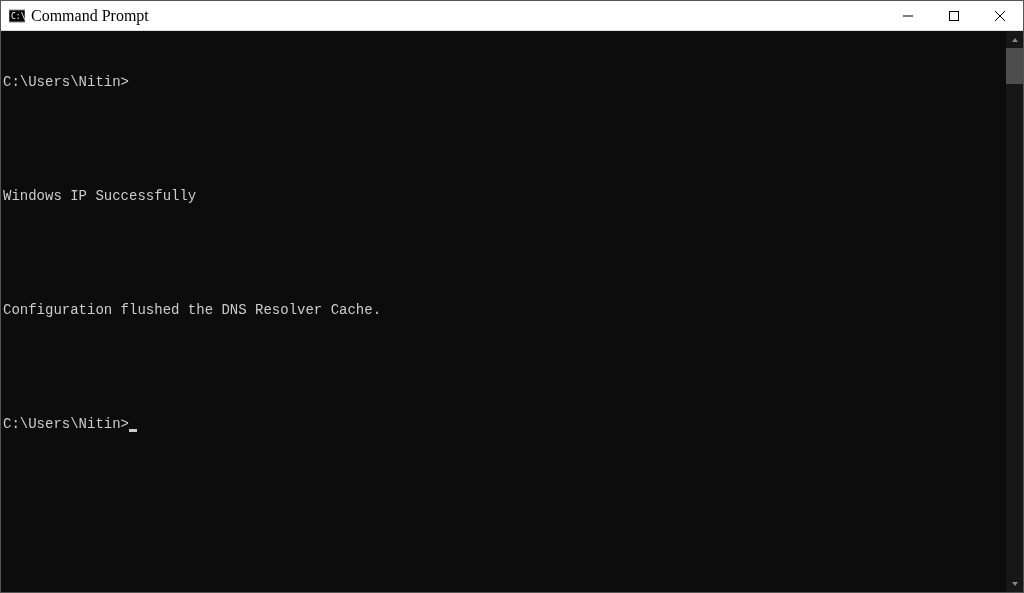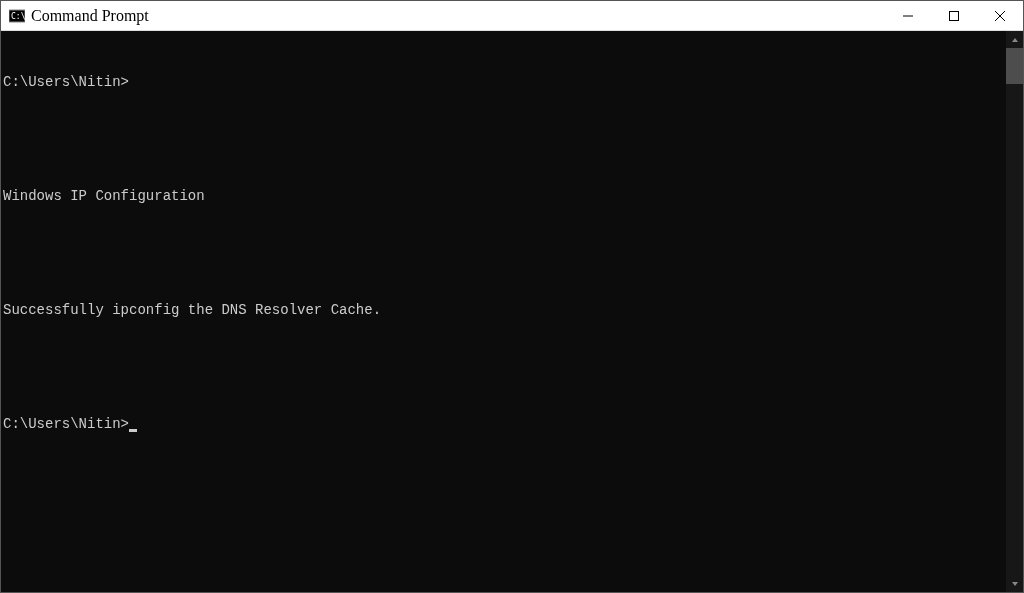--- a/index.html
+++ b/index.html
@@ -155,23 +155,23 @@
             <line x1="0" y1="0" x2="10" y2="10" stroke="#000" stroke-width="1"></line>
             <line x1="10" y1="0" x2="0" y2="10" stroke="#000" stroke-width="1"></line>
           </svg>
       </div>
     </div>
   </div>
   <div class="content-area">
     <div class="terminal">
       <div class="terminal-line prompt-line"><span>C:\Users\Nitin&gt;</span></div>
       <div class="terminal-line"></div>
-      <div class="terminal-line">Windows IP Configuration</div>
+      <div class="terminal-line">Windows IP Successfully</div>
       <div class="terminal-line"></div>
-      <div class="terminal-line">Successfully ipconfig the DNS Resolver Cache.</div>
+      <div class="terminal-line">Configuration flushed the DNS Resolver Cache.</div>
       <div class="terminal-line"></div>
       <div class="terminal-line prompt-line"><span>C:\Users\Nitin&gt;</span><span class="cursor"></span></div>
     </div>
     <div class="scrollbar">
       <div class="scroll-arrow">
         <svg width="8" height="8" viewBox="0 0 8 8">
             <polygon points="4,2 7,6 1,6" fill="#888"></polygon>
           </svg>
       </div>
       <div class="scroll-track">

